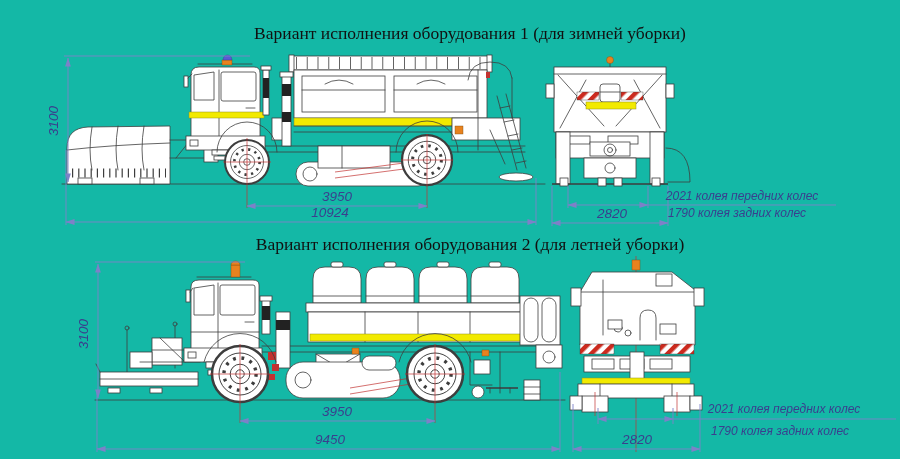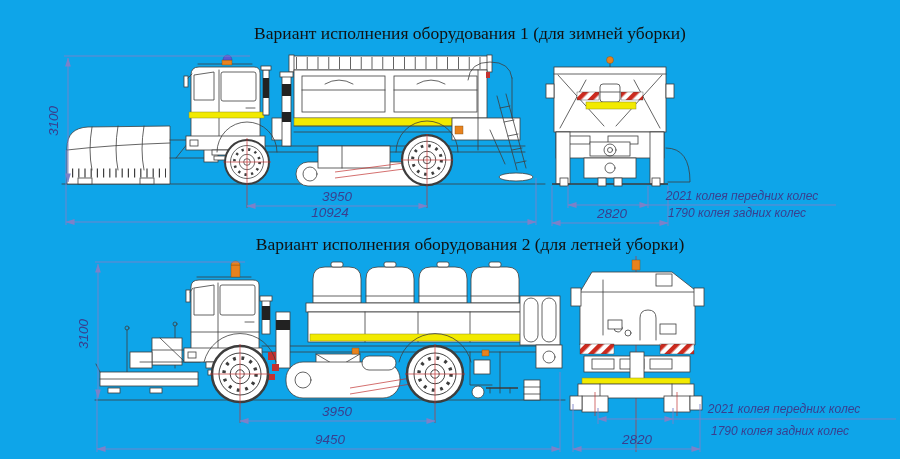--- a/index.html
+++ b/index.html
@@ -1,16 +1,16 @@
 <!DOCTYPE html>
 <html><head>
 <meta charset="utf-8">
 <style>
   html,body{margin:0;padding:0;background:#fff;}
-  #stage{position:relative;width:900px;height:459px;background:#0ea5e9;overflow:hidden;
+  #stage{position:relative;width:900px;height:459px;background:#14b8a6;overflow:hidden;
          font-family:"Liberation Sans",sans-serif;}
   svg{position:absolute;left:0;top:0;}
   .o  {fill:none;stroke:#3d3d3d;stroke-width:.8;stroke-linecap:round;}
   .o2 {fill:none;stroke:#3d3d3d;stroke-width:1.5;}
   .fw {fill:#ffffff;stroke:#3d3d3d;stroke-width:.8;}
   .dim{stroke:#7d81c8;stroke-width:.9;fill:none;}
   .red{stroke:#c23230;stroke-width:.7;fill:none;}
   .yel{fill:#f2ea00;stroke:#90901c;stroke-width:.5;}
   .blk{fill:#222222;stroke:none;}
   .org{fill:#e8821e;stroke:#7a4a10;stroke-width:.4;}

